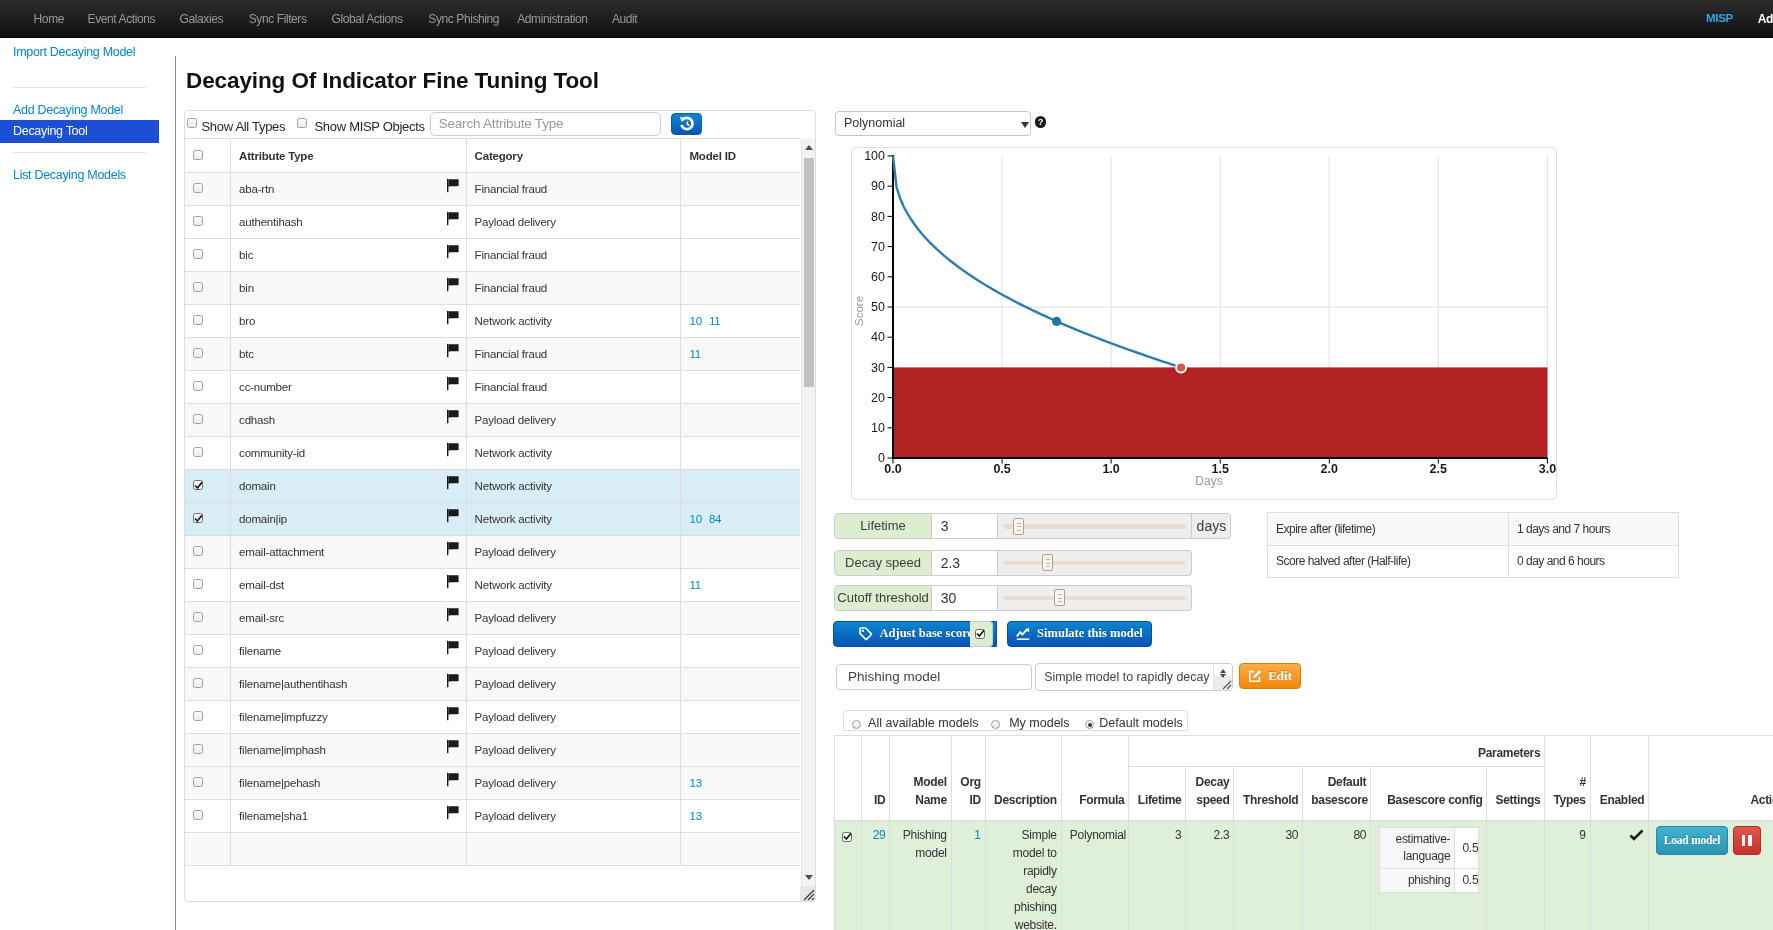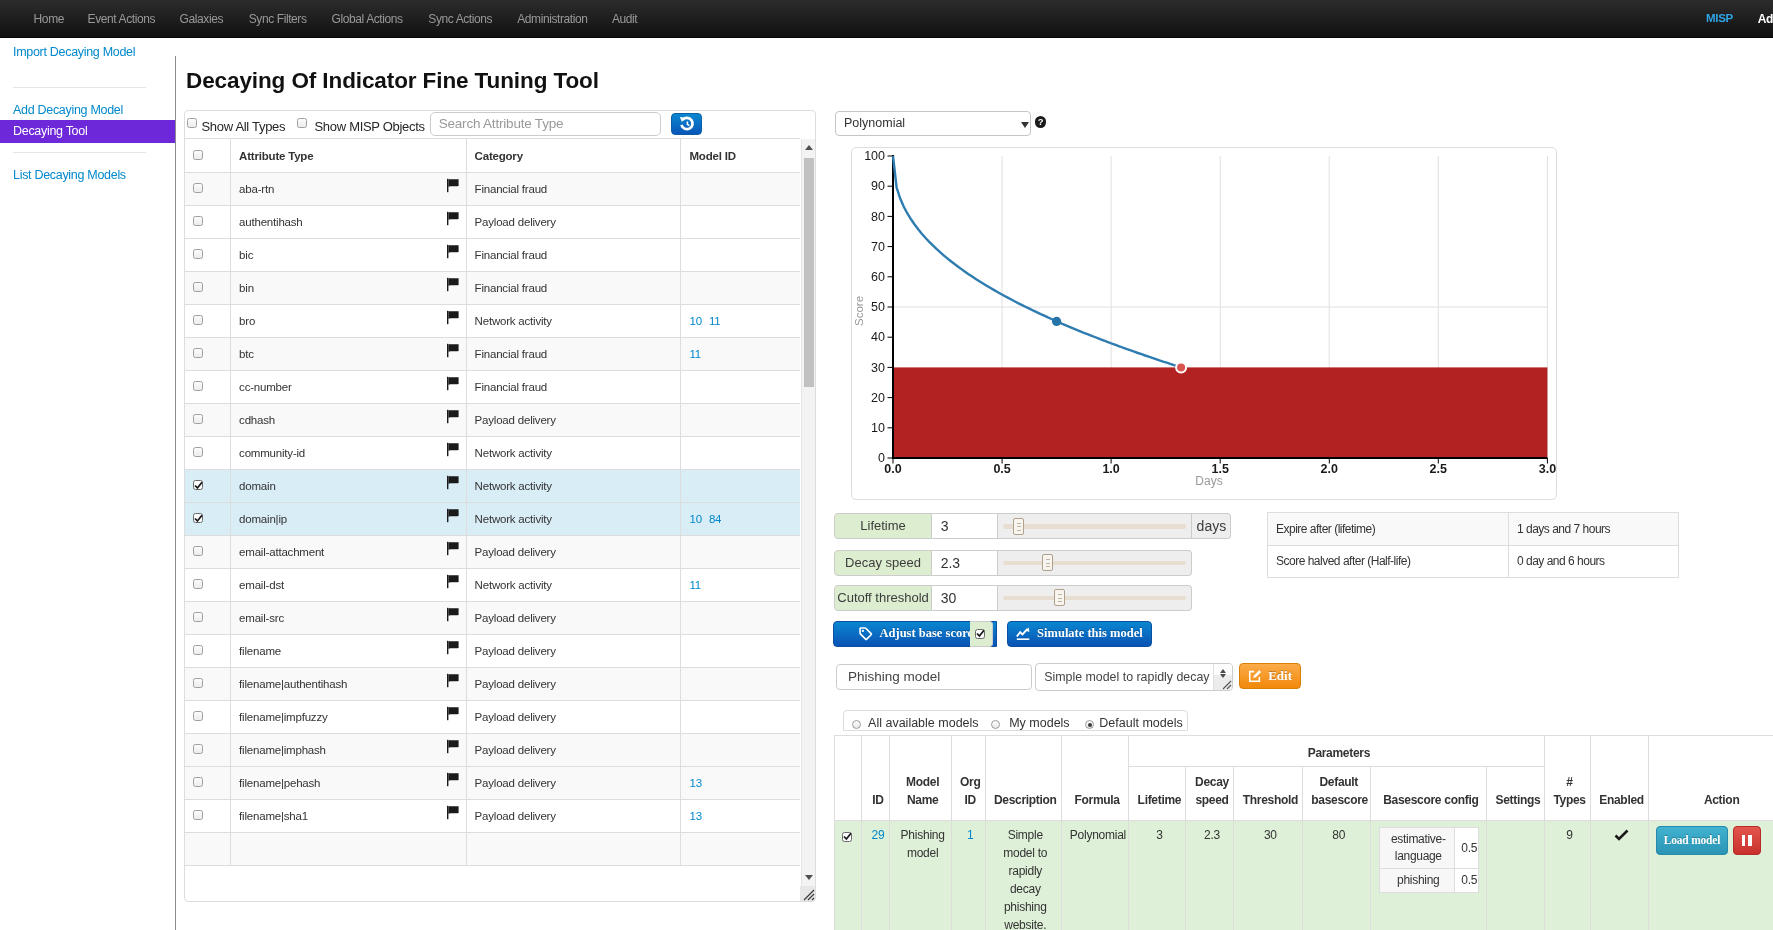--- a/index.html
+++ b/index.html
@@ -2,21 +2,21 @@
 <html><head><meta charset="utf-8"><style>
 *{margin:0;padding:0;box-sizing:border-box}
 html,body{width:1773px;height:930px;overflow:hidden;background:#fff;font-family:"Liberation Sans",sans-serif}
 a{color:#0088cc;text-decoration:none}
 
 #nav{position:absolute;left:0;top:0;width:1773px;height:38px;background:linear-gradient(180deg,#2c2c2c,#191919 70%,#111);border-bottom:1px solid #060606}
 #nav span{position:absolute;top:12px;font-size:12px;letter-spacing:-0.4px;color:#999}
 
 .snav{position:absolute;font-size:12.5px;letter-spacing:-0.3px;color:#0088cc;left:13px}
 .shr{position:absolute;left:13px;width:133px;border-top:1px solid #e5e5e5}
-#sact{position:absolute;left:0;top:119.7px;width:175px;height:23.6px;background:#6d28d9;color:#fff;font-size:12.5px;letter-spacing:-0.3px;line-height:23.6px;text-indent:13px}
+#sact{position:absolute;left:0;top:119.7px;width:159px;height:23.6px;background:#1d4ed8;color:#fff;font-size:12.5px;letter-spacing:-0.3px;line-height:23.6px;text-indent:13px}
 #vline{position:absolute;left:175px;top:56px;width:1px;height:874px;background:#8c8c8c}
 h1{position:absolute;left:186px;top:68px;font-size:22.5px;color:#111;font-weight:bold;letter-spacing:-0.1px}
 
 #lc{position:absolute;left:184px;top:109.8px;width:632px;height:792.7px;border:1px solid #ddd;border-radius:4px;overflow:hidden;background:#fff}
 .cbx{position:absolute;width:10px;height:10px;border:1px solid #9f9f9f;border-radius:2.5px;background:linear-gradient(#fcfcfc,#ececec)}
 .cbx.ck{background:#fdfdfd;border-color:#6a6a6a}
 .cbx svg{position:absolute;left:-1px;top:-1.5px}
 #lc .flabel{position:absolute;top:8px;font-size:13px;letter-spacing:-0.3px;color:#262626}
 #srch{position:absolute;left:244.7px;top:1.7px;width:231.5px;height:23.5px;border:1px solid #ccc;border-radius:5px;font-size:13.5px;letter-spacing:-0.2px;color:#999;line-height:21.5px;padding-left:8px;background:#fff}
 #sbtn{position:absolute;left:486px;top:2px;width:30.5px;height:22px;border:1px solid #0c5fa6;border-radius:4px;background:linear-gradient(#0a87d0,#0956b8)}
@@ -64,40 +64,40 @@
 #exp{position:absolute;left:1267px;top:512.4px;width:412.4px;border-collapse:collapse;font-size:12px;letter-spacing:-0.5px;color:#333}
 #exp td{border:1px solid #ddd;height:32.3px;padding-left:8px}
 #exp tr.g td{background:#f9f9f9}
 
 #rbox{position:absolute;left:843.3px;top:709.8px;width:344.6px;height:21.7px;border:1px solid #ddd;border-radius:4px 4px 0 0;background:#fff;font-size:12.5px;color:#333}
 .rad{position:absolute;top:8.8px;width:9px;height:9px;border:1px solid #9a9a9a;border-radius:50%;background:linear-gradient(#fdfdfd,#e8e8e8)}
 .rad.on::after{content:"";position:absolute;left:2px;top:2px;width:4.5px;height:4.5px;border-radius:50%;background:#3a3a3a}
 #rbox span{position:absolute;top:5.5px;white-space:nowrap}
 
 #bt{position:absolute;left:833.8px;top:734.5px;border-collapse:collapse;table-layout:fixed;font-size:12px;letter-spacing:-0.25px;color:#333;width:957px}
-#bt th,#bt td{border:1px solid #ddd;text-align:center;padding:0}
+#bt th,#bt td{border:1px solid #ddd;text-align:right;padding:0}
 #bt th{font-weight:bold;vertical-align:bottom;padding:0 4px 11px 8px;line-height:17.5px;letter-spacing:-0.3px}
 #bt th.p{vertical-align:top;padding-top:9px;padding-bottom:0;height:31.5px}
 #bt tr.sub th{height:54px}
 #bt td{vertical-align:top;background:#dff0d8;padding:5px 4px 8px 8px;line-height:18px}
 
 #bsc{border-collapse:collapse;margin:1px 0 0 0;font-size:12px;letter-spacing:-0.3px;table-layout:fixed;width:99px}
 #bsc td{border:1px solid #ddd;line-height:17px;vertical-align:middle}
 #bsc td.k{width:75px;background:#f7f7f7;padding:3px 4px 3px 6px;overflow:hidden}
 #bsc td.v{width:24px;background:#fff;padding:3px 0 3px 5px}
 #ldm{left:6.5px;top:4.5px;width:72.3px;height:29px;background:linear-gradient(#40b3d0,#2b94b4);border:1px solid #268aad;font-size:11.5px;letter-spacing:-0.2px}
 #pse{left:83.5px;top:4.5px;width:28.3px;height:29px;background:linear-gradient(#e2564d,#c9302c);border:1px solid #b52b27}
 </style></head><body>
 <div id="nav">
 <span style="left:33.6px">Home</span>
 <span style="left:87.6px">Event Actions</span>
 <span style="left:179.6px">Galaxies</span>
 <span style="left:248.7px">Sync Filters</span>
 <span style="left:331.6px">Global Actions</span>
-<span style="left:428.3px">Sync Actions</span>
+<span style="left:428.3px">Sync Phishing</span>
 <span style="left:517.2px">Administration</span>
 <span style="left:611.9px">Audit</span>
 <span style="left:1706px;color:#2fa4e7;font-weight:bold;font-size:11.5px;letter-spacing:-0.3px">MISP</span>
 <span style="left:1757.7px;color:#fff;font-weight:bold">Admin</span>
 </div>
 <div class="snav" style="top:45px">Import Decaying Model</div>
 <div class="shr" style="top:86.5px"></div>
 <div class="snav" style="top:102.5px">Add Decaying Model</div>
 <div id="sact">Decaying Tool</div>
 <div class="shr" style="top:151.9px"></div>

